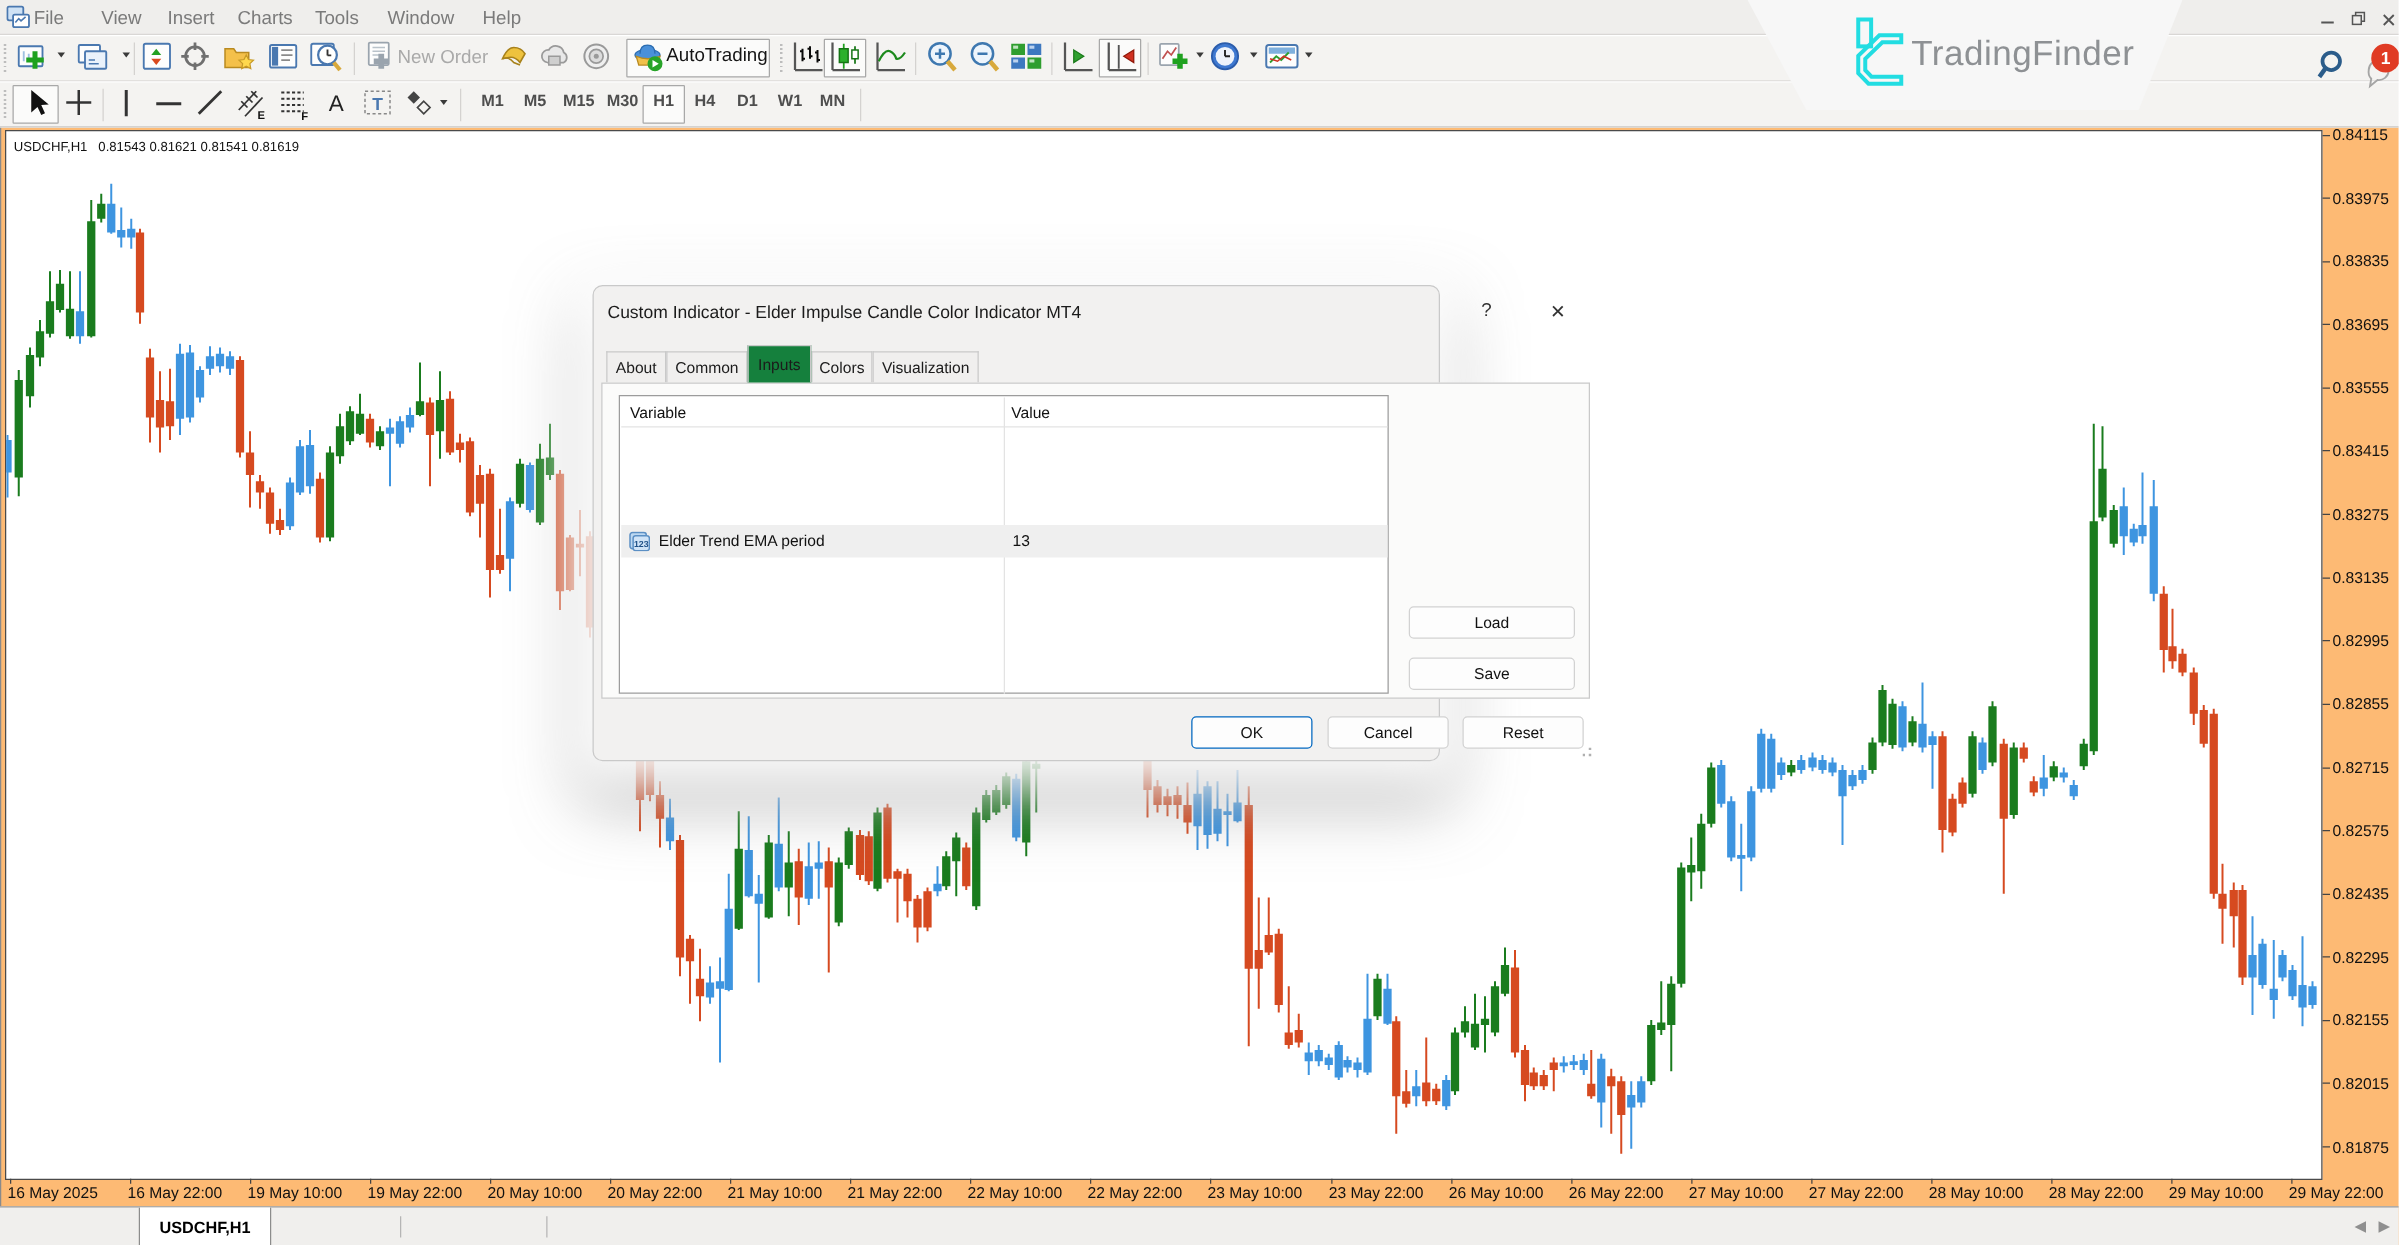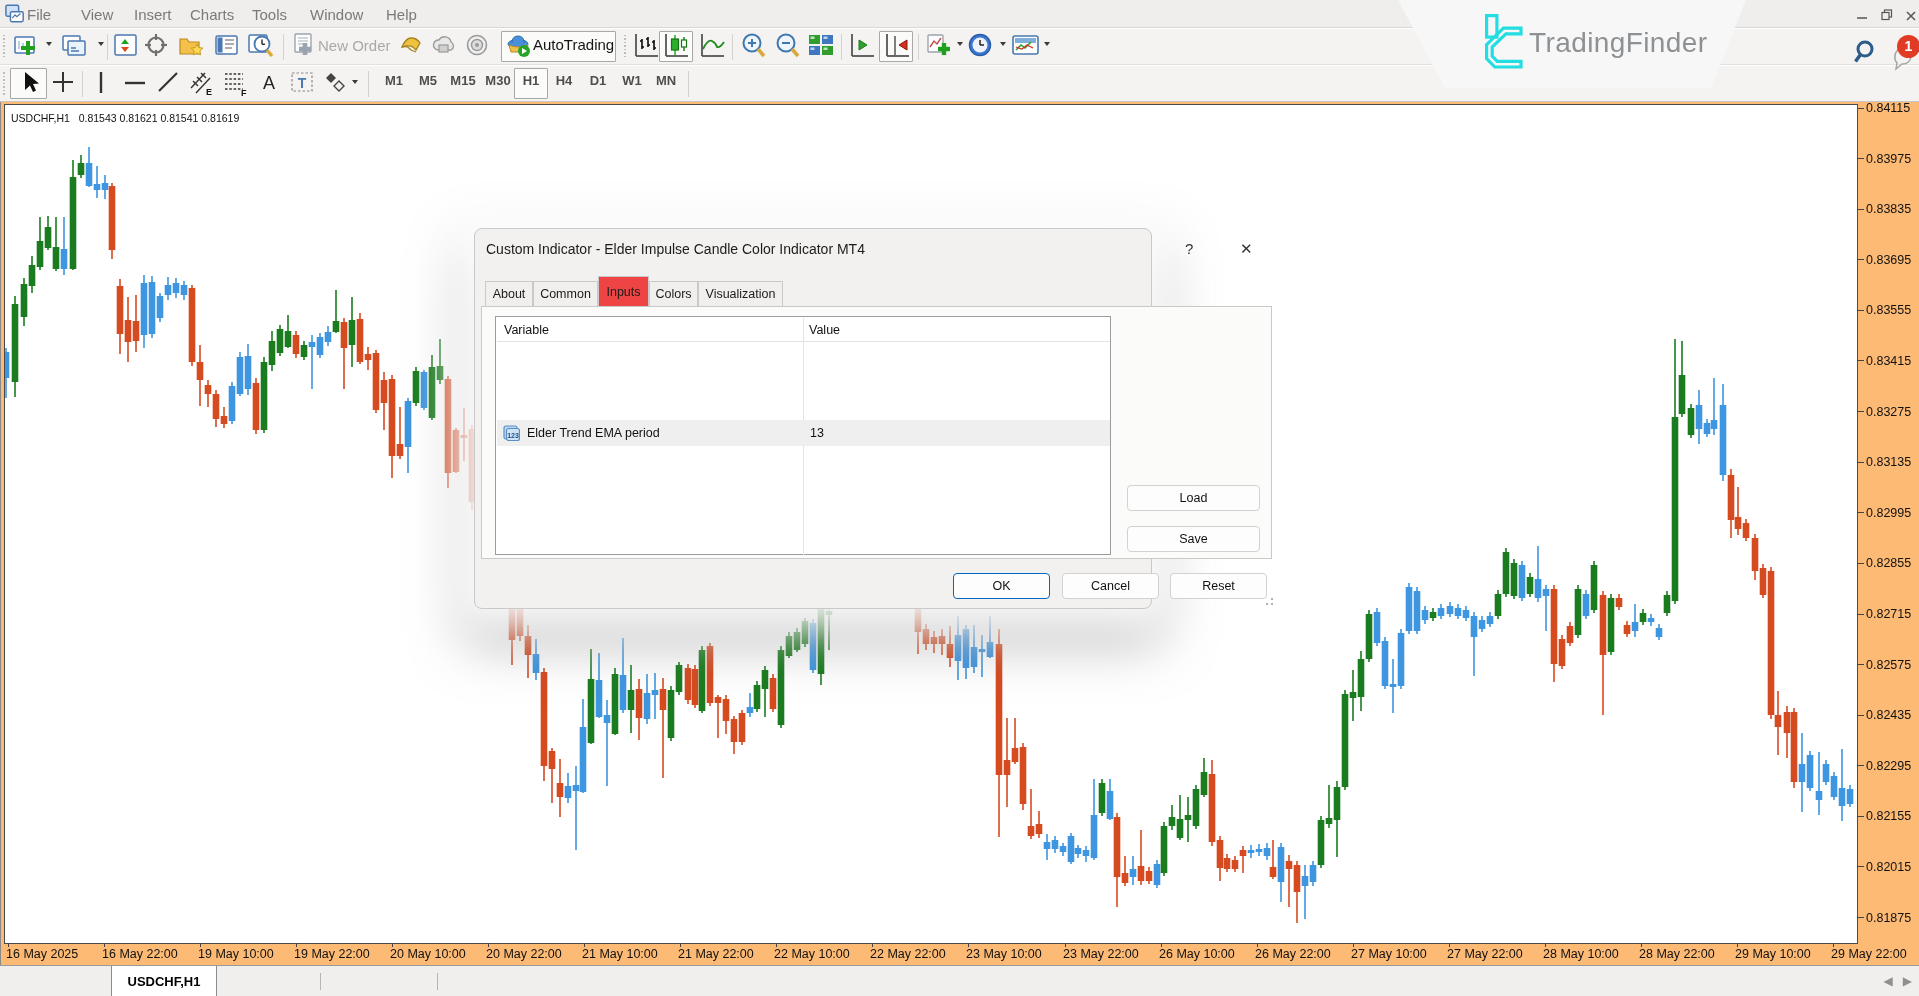--- a/index.html
+++ b/index.html
@@ -36,21 +36,21 @@
 .tabsep { position:absolute; top:7px; width:1px; height:17px; background:#b5b5b5; }
 
 
 #dialog { position:absolute; left:474px; top:228px; width:678px; height:381px; background:#f2f1f0;
   border:1px solid #c9c9c9; border-radius:8px;
   box-shadow:0 0 40px 20px rgba(255,255,255,0.93), 0 24px 52px 10px rgba(118,118,118,0.5); }
 #dtitle { position:absolute; left:11px; top:12px; font-size:14px; color:#1b1b1b; }
 #dhelp { position:absolute; left:710px; top:11px; font-size:15px; color:#333; }
 #dclose { position:absolute; left:765px; top:11px; font-size:15px; color:#333; }
 .dtab { position:absolute; top:52px; height:25px; background:#f0efee; border:1px solid #c9c9c9; border-bottom:none; font-size:12.5px; color:#1b1b1b; text-align:center; padding-top:5px; }
-#dtabactive { position:absolute; top:47px; height:30px; background:#ef4444; border:1px solid #c9c9c9; border-bottom:none; font-size:12.5px; color:#1b1b1b; text-align:center; padding-top:8px; z-index:3; }
+#dtabactive { position:absolute; top:47px; height:30px; background:#15803d; border:1px solid #c9c9c9; border-bottom:none; font-size:12.5px; color:#1b1b1b; text-align:center; padding-top:8px; z-index:3; }
 #dpanel { position:absolute; left:6px; top:77px; width:791px; height:253px; background:#fbfbfa; border:1px solid #c9c9c9; }
 #dtable { position:absolute; left:13px; top:9px; width:616px; height:239px; background:#fff; border:1px solid #9c9c9c; font-size:12.5px; color:#111; }
 .drow { position:absolute; left:1px; width:613px; height:26px; }
 .dcell1 { position:absolute; left:30px; top:6px; }
 .dcell2 { position:absolute; left:313px; top:6px; }
 #vline { position:absolute; left:307px; top:1px; width:1px; height:237px; background:#e3e3e3; }
 .icon123 { position:absolute; left:6px; top:5px; width:17px; height:16px; }
 .dbtn { position:absolute; width:97px; height:26px; background:#fdfdfd; border:1px solid #d2d2d2; border-radius:4px; font-size:12.5px; color:#111; text-align:center; padding-top:5px; }
 
 

